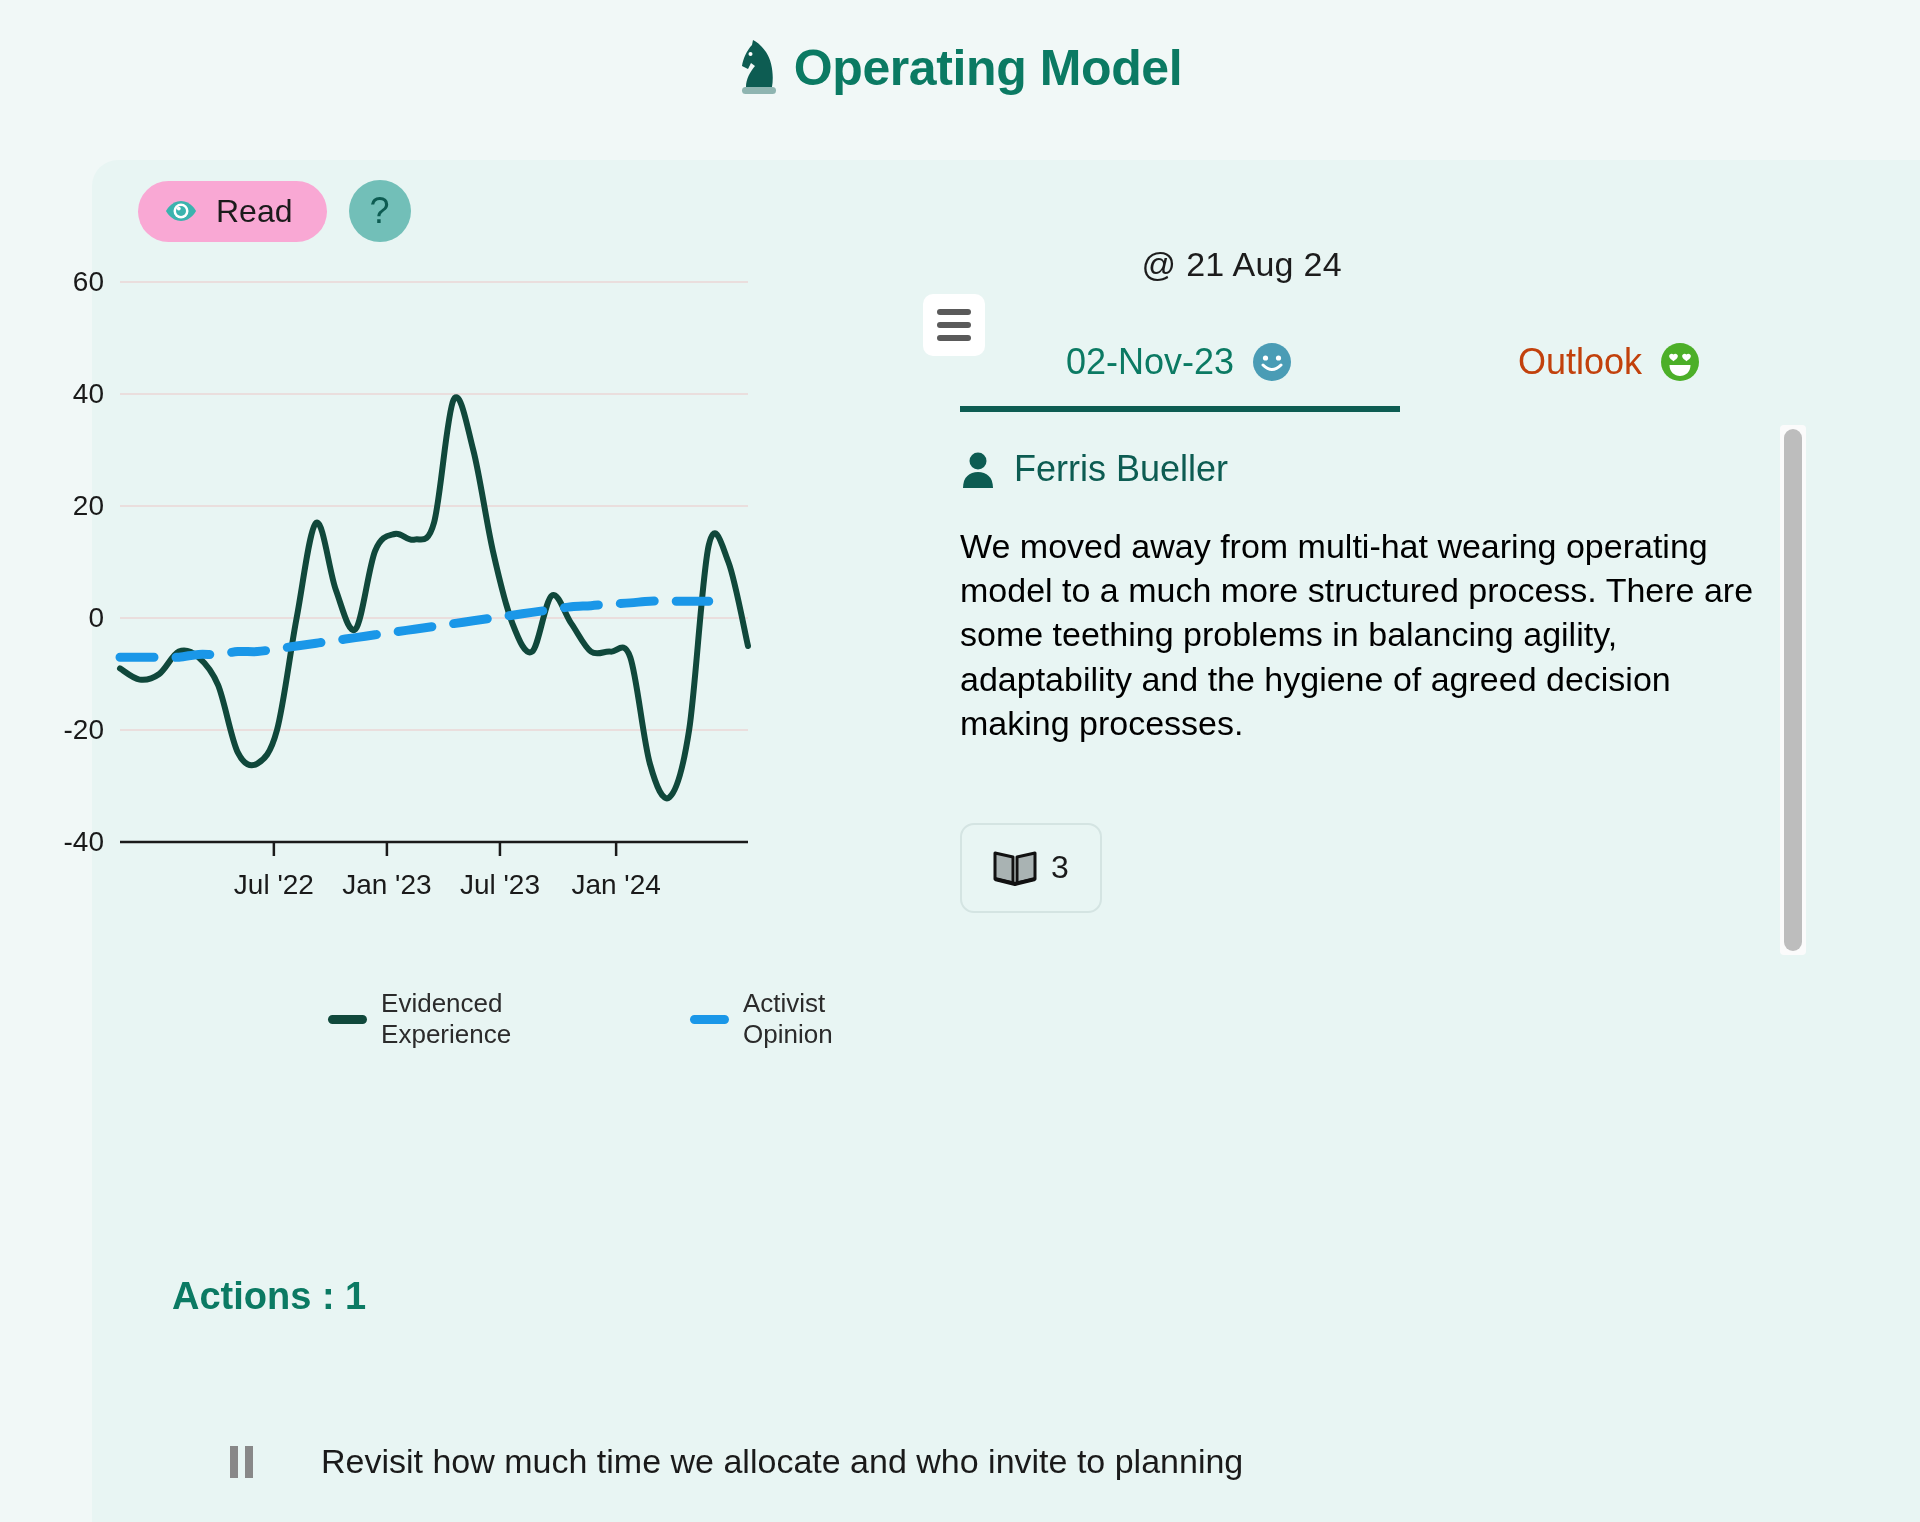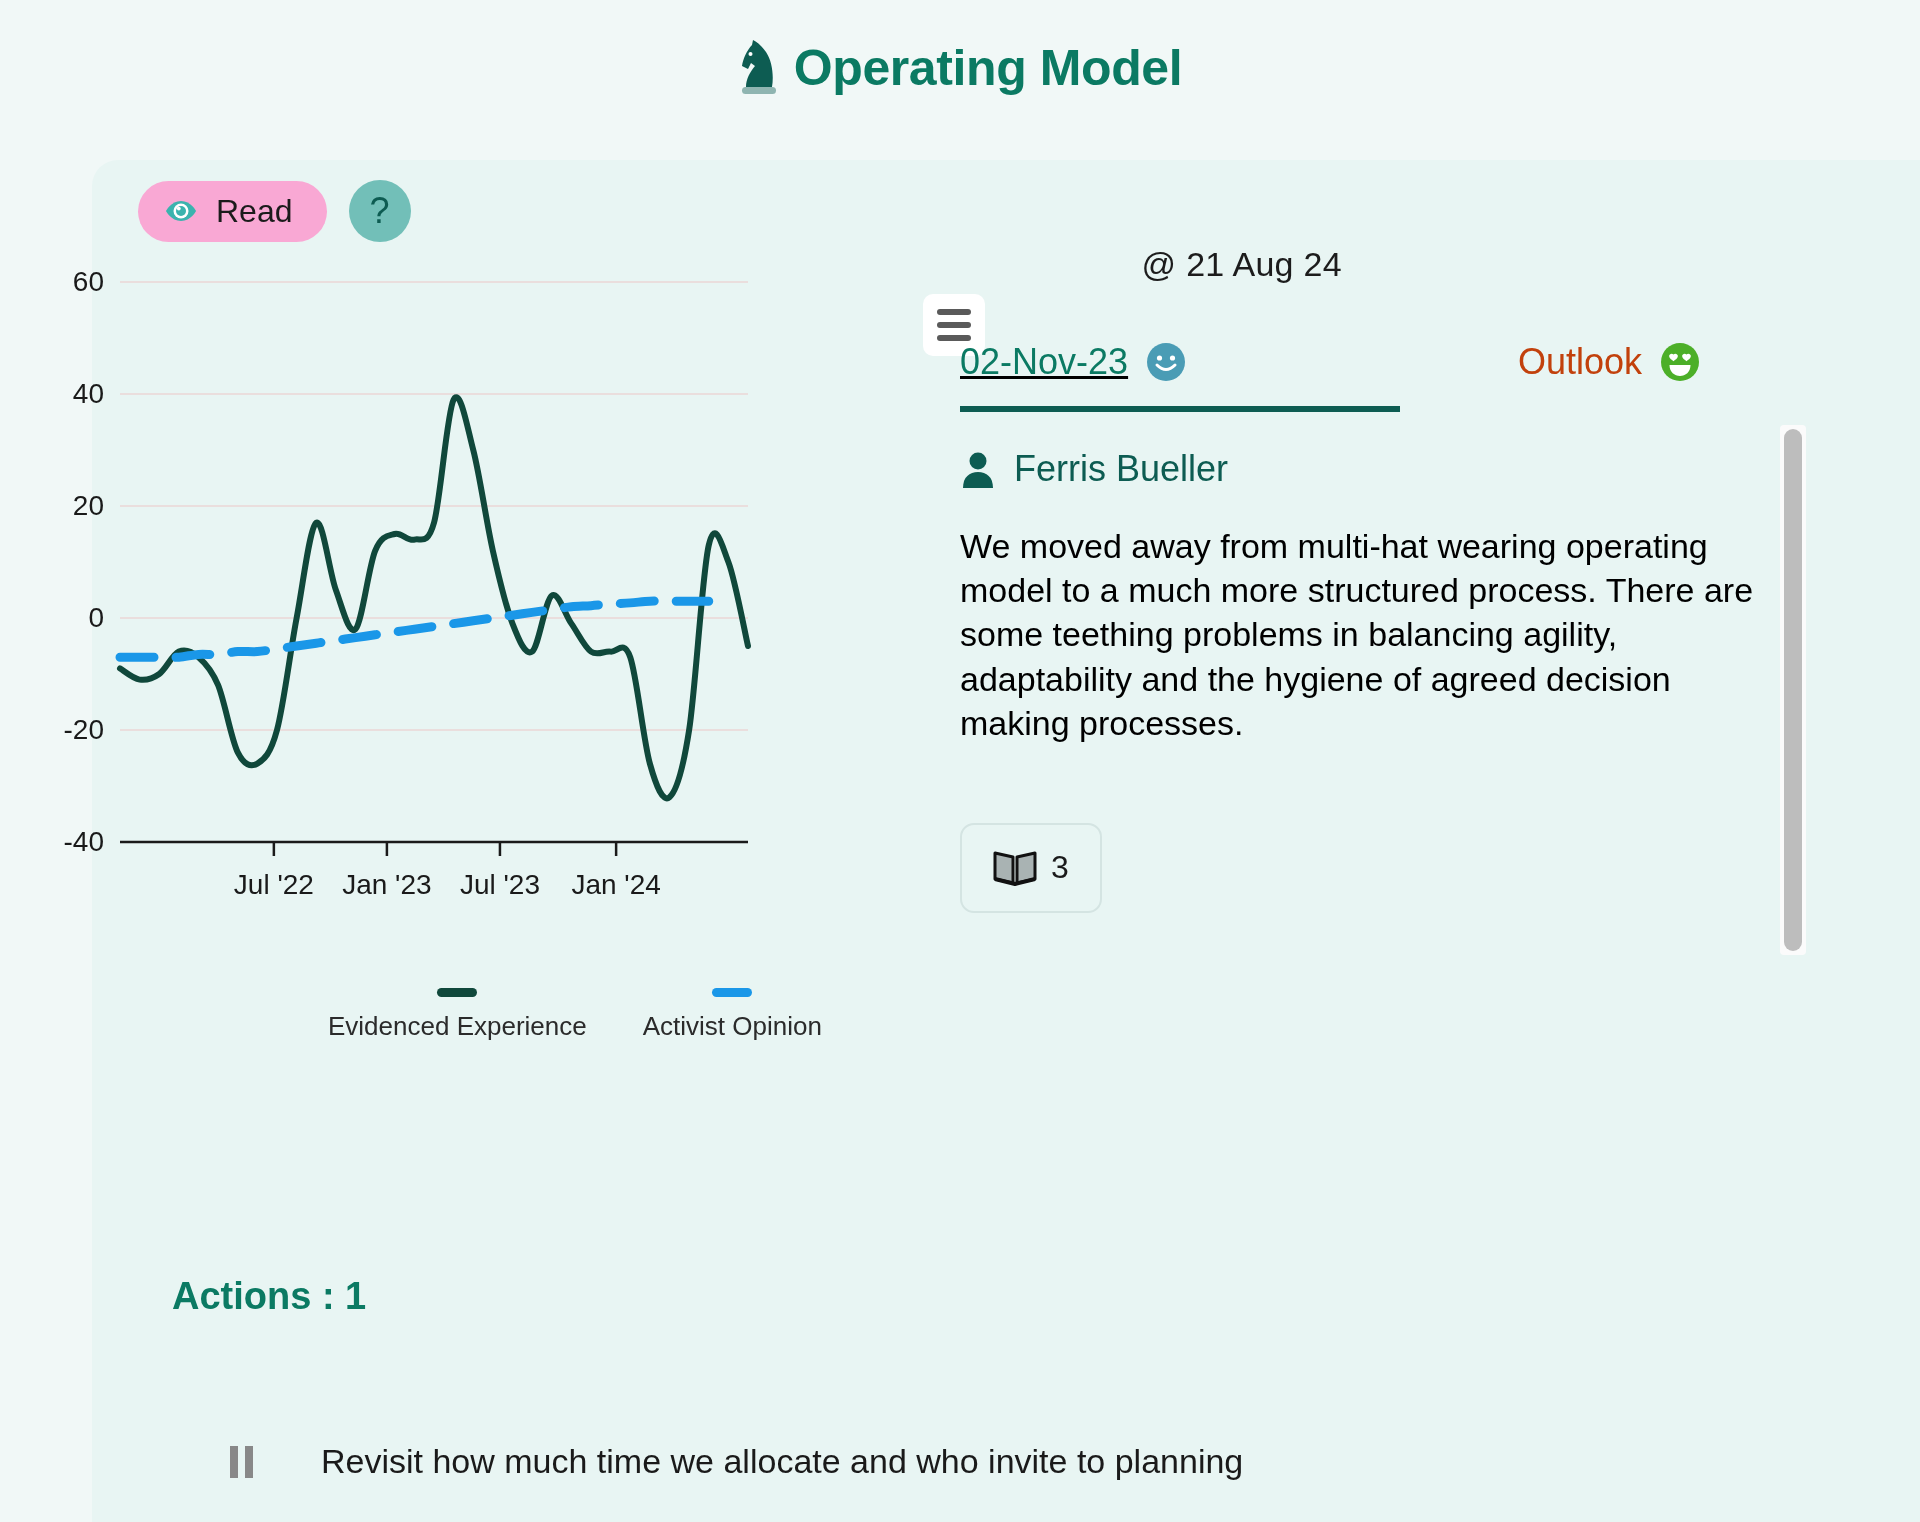--- a/index.html
+++ b/index.html
@@ -63,32 +63,32 @@
     width: 62px; height: 62px; background: #fff; border-radius: 10px;
     display: flex; flex-direction: column; align-items: center; justify-content: center;
     gap: 7px; cursor: pointer; border: none;
   }
   .menu-btn span { display: block; width: 34px; height: 6px; background: #5a5a5a; border-radius: 3px; }
 
   .legend {
     display: flex; gap: 56px; padding-left: 280px; margin-top: 6px;
     align-items: center;
   }
-  .legend-item { display: flex; align-items: center; gap: 14px; flex-direction: column; }
+  .legend-item { display: flex; align-items: center; gap: 14px; }
   .legend-swatch { width: 40px; height: 9px; border-radius: 5px; display: block; }
   .legend-label { font-size: 26px; color: #2b2b2b; }
 
   
   .right-col { position: absolute; left: 960px; top: 340px; width: 860px; }
   .tabs { display: flex; align-items: flex-start; }
   .tab {
     display: flex; align-items: center; gap: 16px;
     padding-bottom: 22px; cursor: pointer; background: none; border: none;
   }
-  .tab-date { width: 440px; justify-content: flex-start; border-bottom: 6px solid #0d5c52; text-decoration: underline; }
+  .tab-date { width: 440px; justify-content: center; border-bottom: 6px solid #0d5c52; }
   .tab-outlook { width: 380px; justify-content: center; margin-left: 20px; }
   .tab-label { font-size: 36px; color: #0b7a63; }
   .tab-outlook .tab-label { color: #c2410c; }
   .emoji { width: 44px; height: 44px; display: block; }
 
   .author-row { display: flex; align-items: center; gap: 18px; margin-top: 36px; }
   .person-icon { width: 36px; height: 40px; display: block; }
   .author-name { font-size: 36px; color: #0d5c52; }
 
   .body-text {

